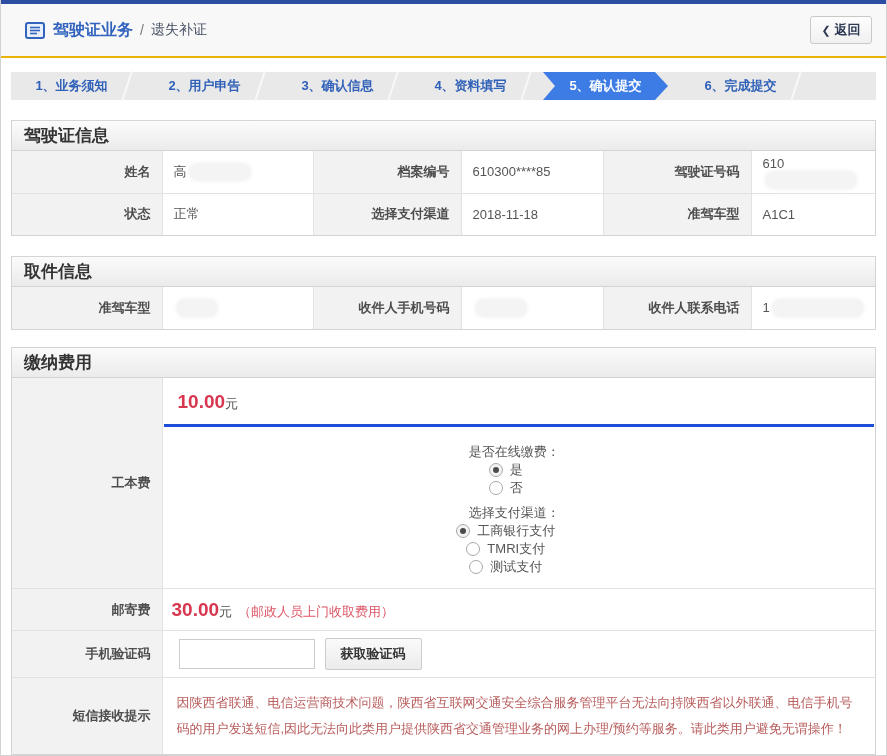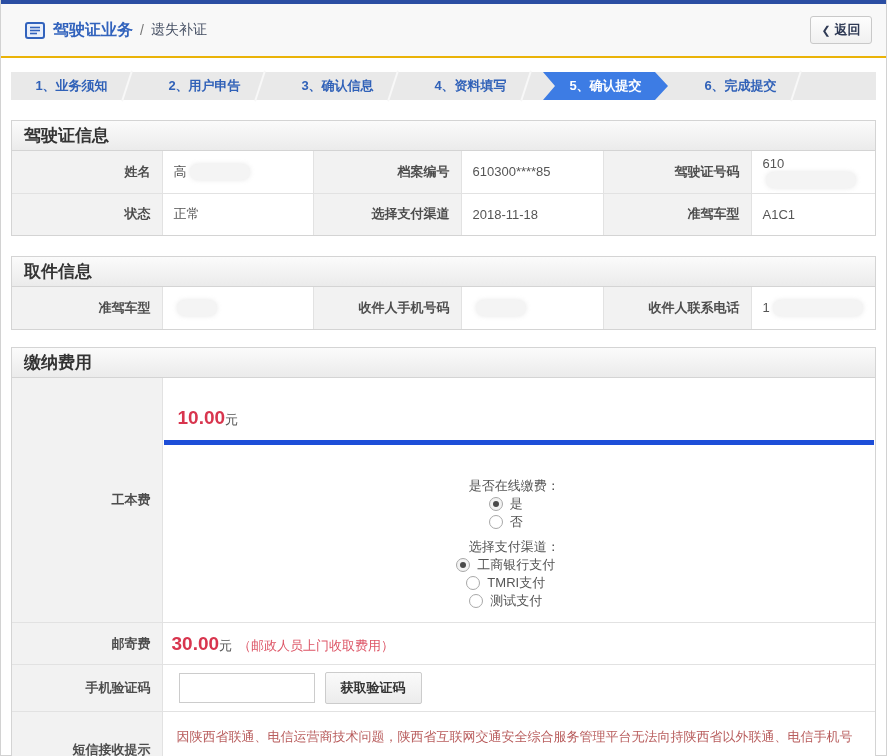--- a/index.html
+++ b/index.html
@@ -49,21 +49,21 @@
   td.lbl { background: #f2f2f2; text-align: right; font-weight: bold; color: #4d4d4d; }
   td.val { background: #fff; color: #555; }
 
   .blur { display: inline-block; height: 16px; border-radius: 8px; background: #f4f4f4;
           box-shadow: 0 0 5px rgba(226,226,226,.85); vertical-align: middle; margin-left: 3px; }
   .w40{width:40px}.w50{width:50px}.w60{width:60px}.w90{width:90px}.w150{width:150px}
 
   
   td.fee-lbl { vertical-align: middle; }
   td.fee-content { padding: 0; }
-  .amount-line { padding: 13px 14px 11px; border-bottom: 5px solid #1d4ed8; margin: 16px 1px; }
+  .amount-line { padding: 13px 14px 11px; border-bottom: 3px solid #1d4ed8; margin: 0 1px; }
   .amount { color: #d8354e; font-size: 19px; font-weight: bold; }
   .unit { color: #555; font-size: 13px; }
   .fee-note { color: #dd5566; font-size: 13px; margin-left: 6px; }
   .radio-block { padding: 9px 14px 12px; }
   .radio-line { display: flex; align-items: center; margin-top: 7px; color: #555; flex-direction: column; }
   .radio-q { width: 100px; }
   .radio-opt { display: inline-flex; align-items: center; margin-right: 26px; cursor: pointer; }
   .radio { width: 14px; height: 14px; border-radius: 50%; border: 1px solid #a8a8a8; background: #fff;
            margin-right: 7px; position: relative; flex: 0 0 14px; }
   .radio.on { background: #f3f3f3; }

